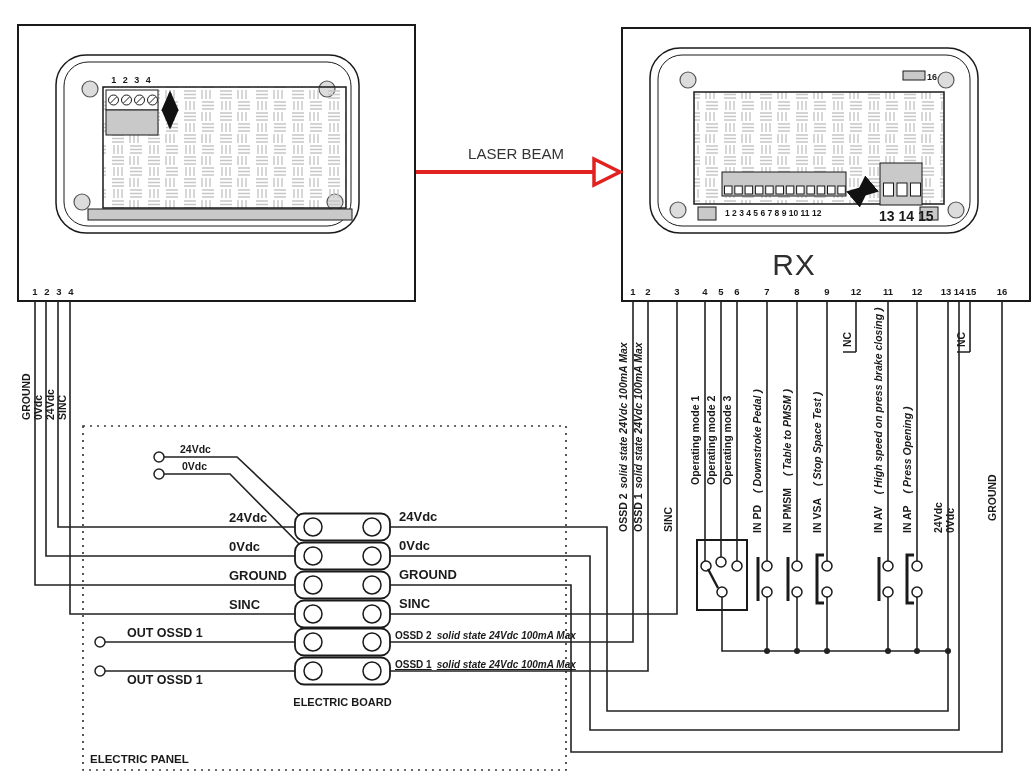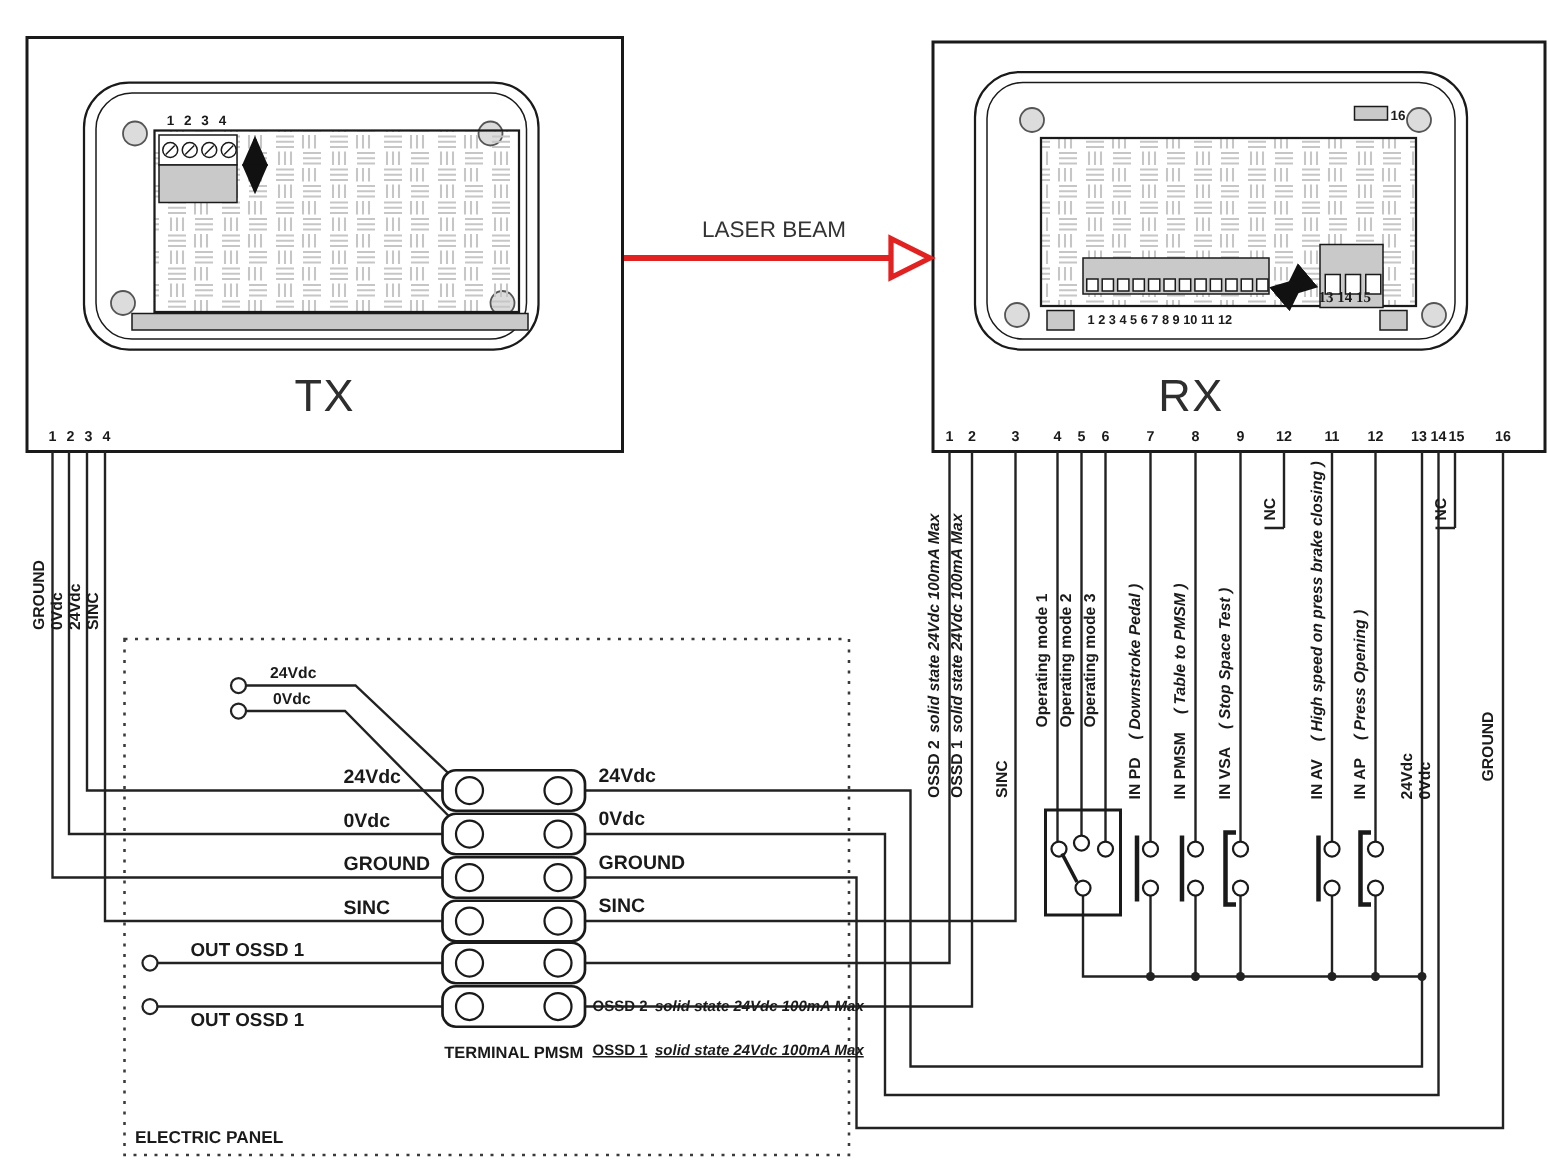--- a/index.html
+++ b/index.html
@@ -7,21 +7,21 @@
          font-family:"Liberation Sans",sans-serif;}
   svg{position:absolute;left:0;top:0;}
   .lbl{position:absolute;color:#1a1a1a;white-space:nowrap;line-height:1.1;}
   .b{font-weight:bold;}
   .vert{transform:rotate(-90deg);transform-origin:0 0;font-size:10.5px;font-weight:bold;}
   .pin{font-size:9.5px;font-weight:bold;transform:translateX(-50%);}
   .spec{font-style:italic;margin-left:12px;}
   .spec-t{font-style:italic;margin-left:5px;}
   .title{font-size:30px;font-weight:400;color:#2e2e2e;text-align:center;letter-spacing:1px;}
   .tlabel{font-size:13px;}
-  .small-b{font-size:10px;margin-top:36px;}
+  .small-b{font-size:10px;}
 </style>
 </head>
 <body>
 
 <div id="stage">
 
 <svg width="1032" height="778" viewBox="0 0 1032 778">
   <defs>
     <pattern id="weave" width="36" height="22" patternUnits="userSpaceOnUse">
       <g stroke="#c6c6c6" stroke-width="1.4">
@@ -215,28 +215,27 @@
       <line x1="879" y1="557" x2="879" y2="601" stroke-width="3"></line>
     </g>
     <g>
       <circle cx="917" cy="566" r="5" stroke-width="1.5"></circle>
           <circle cx="917" cy="592" r="5" stroke-width="1.5"></circle>
       <path d="M914,555 H907 V603 H914" fill="none" stroke-width="3"></path>
     </g>
   </g>
 </svg>
 
-<div class="lbl title" style="left:18px;top:248px;width:397px;">TX</div>
 <div class="lbl title" style="left:622px;top:248px;width:344px;">RX</div>
 <div class="lbl" style="left:430px;top:146px;width:172px;text-align:center;font-size:15px;color:#333;">LASER BEAM</div>
 
 <div class="lbl b" style="left:106px;top:76px;width:52px;text-align:center;font-size:9px;letter-spacing:2px;">1 2 3 4</div>
 
 <div class="lbl b" style="left:725px;top:209px;font-size:8.5px;">1 2 3 4 5 6 7 8 9 10 11 12</div>
-<div class="lbl b" style="left:879px;top:193px;font-size:10px;font-family:Liberation Serif, serif;">13 14 15</div>
+<div class="lbl b" style="left:879px;top:209px;font-size:14px;">13 14 15</div>
 <div class="lbl b" style="left:927px;top:73px;font-size:9px;">16</div>
 
 <div class="lbl pin" style="left:35px;top:287px;">1</div>
 <div class="lbl pin" style="left:47px;top:287px;">2</div>
 <div class="lbl pin" style="left:59px;top:287px;">3</div>
 <div class="lbl pin" style="left:71px;top:287px;">4</div>
 
 <div class="lbl pin" style="left:633px;top:287px;">1</div>
 <div class="lbl pin" style="left:648px;top:287px;">2</div>
 <div class="lbl pin" style="left:677px;top:287px;">3</div>
@@ -286,16 +285,16 @@
 <div class="lbl b" style="left:127px;top:627px;font-size:12.5px;">OUT OSSD 1</div>
 <div class="lbl b" style="left:127px;top:674px;font-size:12.5px;">OUT OSSD 1</div>
 
 <div class="lbl b tlabel" style="left:399px;top:510px;">24Vdc</div>
 <div class="lbl b tlabel" style="left:399px;top:539px;">0Vdc</div>
 <div class="lbl b tlabel" style="left:399px;top:568px;">GROUND</div>
 <div class="lbl b tlabel" style="left:399px;top:597px;">SINC</div>
 <div class="lbl b small-b" style="left:395px;top:630px;"><span>OSSD 2</span><span class="spec-t">solid state 24Vdc 100mA Max</span></div>
 <div class="lbl b small-b" style="left:395px;top:659px;text-decoration:underline;"><span>OSSD 1</span><span class="spec-t">solid state 24Vdc 100mA Max</span></div>
 
-<div class="lbl b" style="left:265px;top:696px;width:155px;text-align:center;font-size:11px;">TERMINAL PMSM</div>
+<div class="lbl b" style="left:265px;top:696px;width:155px;text-align:center;font-size:11px;">ELECTRIC BOARD</div>
 <div class="lbl b" style="left:90px;top:753px;font-size:11.5px;text-align:center;">ELECTRIC PANEL</div>
 
 </div>
 
 </body></html>

